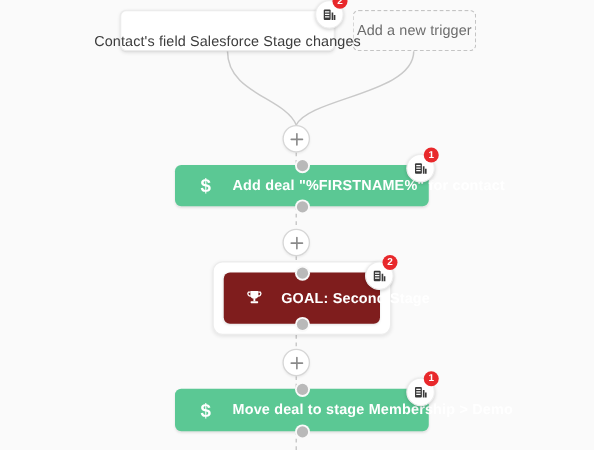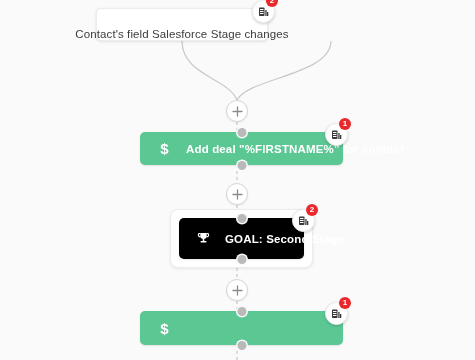--- a/index.html
+++ b/index.html
@@ -99,21 +99,21 @@
   }
   .action-card .card-label {
     font-size: 11.5px;
     font-weight: bold;
     color: #ffffff;
     letter-spacing: 0.15px;
     white-space: nowrap;
   }
 
   .action-card.green { background: #5bc894; }
-  .action-card.yellow { background: #000000; }
+  .action-card.yellow { background: #7f1d1d; }
 
   
   .goal-shell {
     box-sizing: border-box;
     background: #ffffff;
     border: 1px solid #ececec;
     border-radius: 8px;
     box-shadow: 0 1px 3px rgba(0,0,0,0.08);
     padding: 8px;
   }
@@ -208,20 +208,25 @@
           <rect x="2" y="5" width="3.5" height="1" fill="#ffffff"></rect>
           <rect x="2" y="7" width="3.5" height="1" fill="#ffffff"></rect>
           <rect x="7.3" y="4" width="1.3" height="6" fill="#3a3a3a"></rect>
           <rect x="9" y="6" width="1.3" height="4" fill="#3a3a3a"></rect>
         </svg>
       </div>
       <div class="badge-count">2</div>
     </div>
   </div>
 
+  <div class="node" style="left:282px; top:8px; width:99px; height:33px;">
+    <div class="trigger-card dashed" style="width:99px; height:33px;">
+      <span>Add a new trigger</span>
+    </div>
+  </div>
 
   <div class="node" style="left:226px; top:100px;">
     <div class="plus-btn">
       <svg width="11" height="11" viewBox="0 0 11 11" aria-hidden="true">
         <path d="M5.5 1 L5.5 10 M1 5.5 L10 5.5" stroke="#8a8a8a" stroke-width="1.3" stroke-linecap="round"></path>
       </svg>
     </div>
   </div>
 
   <div class="node" style="left:140px; top:132px; width:203px; height:33px;">
@@ -298,20 +303,21 @@
     </div>
   </div>
 
   <div class="node" style="left:140px; top:311px; width:203px; height:34px;">
     <div class="action-card green" style="width:203px; height:34px;">
       <span class="card-icon">
         <svg width="15" height="17" viewBox="0 0 15 17" aria-hidden="true">
           <text x="7.5" y="13.5" text-anchor="middle" font-family="Liberation Sans, sans-serif" font-size="15" font-weight="bold" fill="#ffffff">$</text>
         </svg>
       </span>
+      <span class="card-label">Move deal to stage Membership &gt; Demo</span>
       <span class="port top"></span>
       <span class="port bottom"></span>
     </div>
     <div class="badge-cluster" style="left:185px; top:-9px;">
       <div class="badge-disc">
         <svg width="11" height="11" viewBox="0 0 11 11" aria-hidden="true">
           <rect x="1" y="1.5" width="5.5" height="8.5" rx="0.8" fill="#3a3a3a"></rect>
           <rect x="2" y="3" width="3.5" height="1" fill="#ffffff"></rect>
           <rect x="2" y="5" width="3.5" height="1" fill="#ffffff"></rect>
           <rect x="2" y="7" width="3.5" height="1" fill="#ffffff"></rect>

